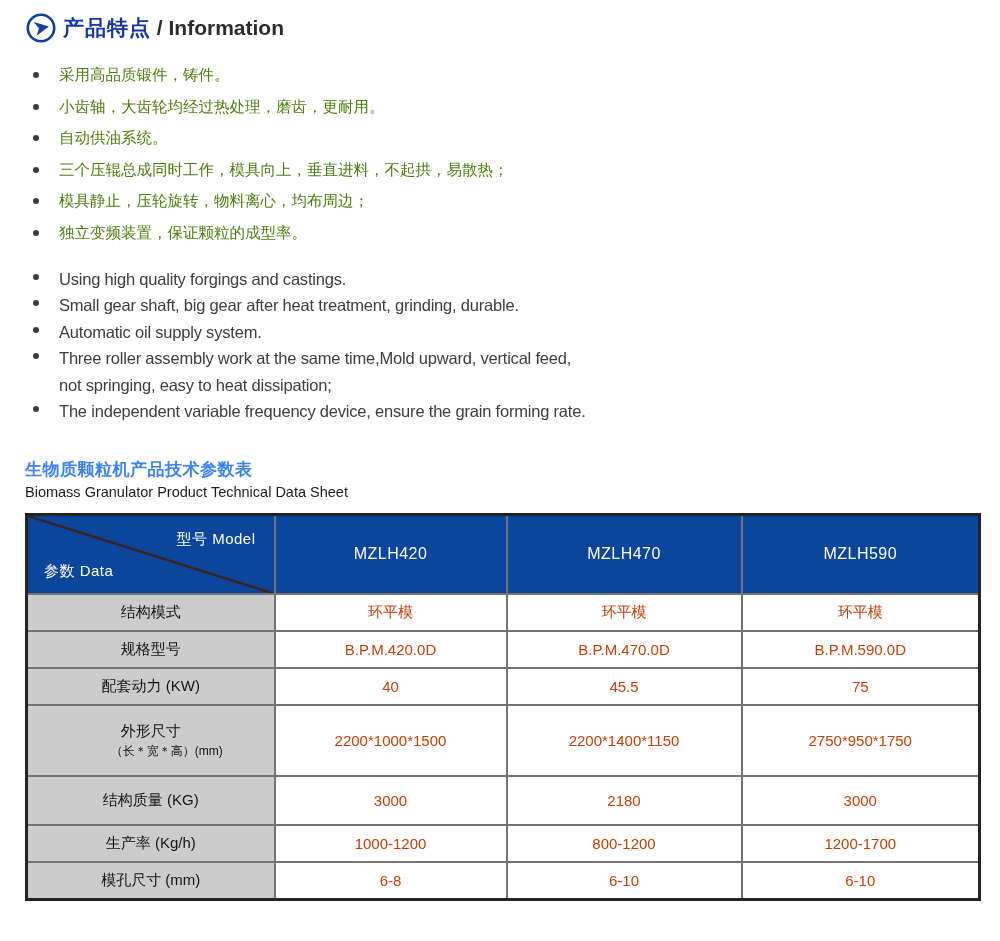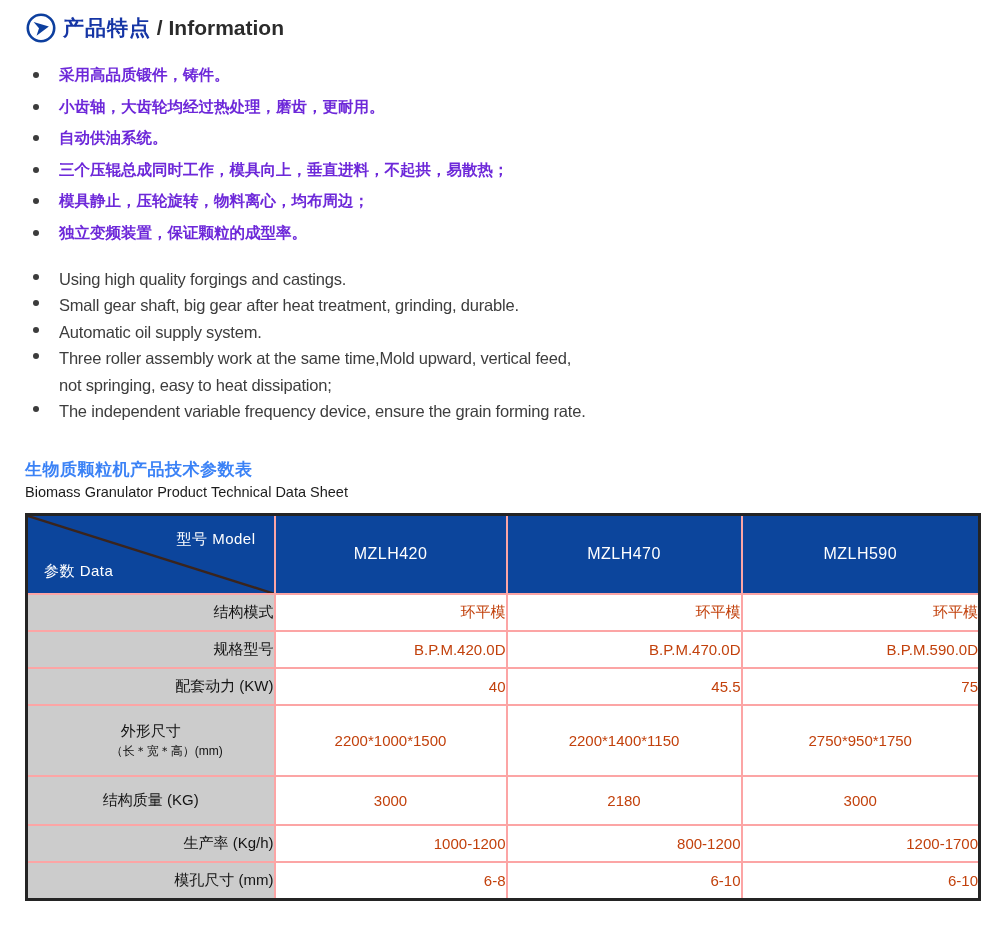--- a/index.html
+++ b/index.html
@@ -20,39 +20,39 @@
   .section-title .zh { color: #1535a5; letter-spacing: 1px; }
   .section-title .en { color: #2b2b2b; font-weight: 600; }
 
   
   ul.features { list-style: none; margin-top: 20px; }
   ul.features li { position: relative; padding-left: 34px; }
   ul.features li .dot {
     position: absolute; left: 8px; top: 8px;
     width: 6px; height: 6px; border-radius: 50%; background: #3c3c3c;
   }
-  ul.zh-list li { font-size: 15.5px; color: #6d28d9; line-height: 21px; margin-bottom: 10.5px; font-weight: bold; }
+  ul.zh-list li { font-size: 15.5px; color: #4d7c0f; line-height: 21px; margin-bottom: 10.5px; }
   ul.en-list { margin-top: 23px; }
   ul.en-list li { font-size: 16.5px; color: #3d3d3d; line-height: 26.5px; letter-spacing: -0.2px; }
 
   
   .table-title { margin-top: 33px; font-size: 17px; font-weight: bold; color: #3b82f6; letter-spacing: 0.5px; }
   .table-subtitle { margin-top: 3px; font-size: 14.5px; color: #1c1c1c; }
 
   
   table.spec { border-collapse: collapse; width: 953px; margin-top: 13px; table-layout: fixed; border: 3px solid #242424; }
-  table.spec td { border: 2px solid #fca5a5; text-align: center; vertical-align: middle; margin-top: 22px; }
+  table.spec td { border: 2px solid #737373; text-align: center; vertical-align: middle; margin-top: 22px; }
   tr.head-row td { background: #0c459c; color: #ffffff; height: 80px; font-size: 16px; letter-spacing: 0.5px; }
   td.corner-cell { position: relative; padding: 0; }
   td.corner-cell svg.diag { position: absolute; inset: 0; width: 100%; height: 100%; display: block; }
   .corner-top { position: absolute; top: 14px; right: 18px; font-size: 15px; }
   .corner-bottom { position: absolute; bottom: 12px; left: 16px; font-size: 15px; }
   td.label-cell { background: #cccccc; color: #141414; font-size: 15px; }
   td.value-cell { background: #ffffff; color: #c2410c; font-size: 15px; }
-  tr.row-std td { height: 37px; text-align: right; }
+  tr.row-std td { height: 37px; }
   tr.row-tall td { height: 71px; }
   tr.row-mid td { height: 49px; }
   .label-sub { font-size: 12px; margin-top: 2px; padding-left: 32px; }
 </style>
 </head>
 <body>
 
 <div class="page">
 
   <div class="section-header">

